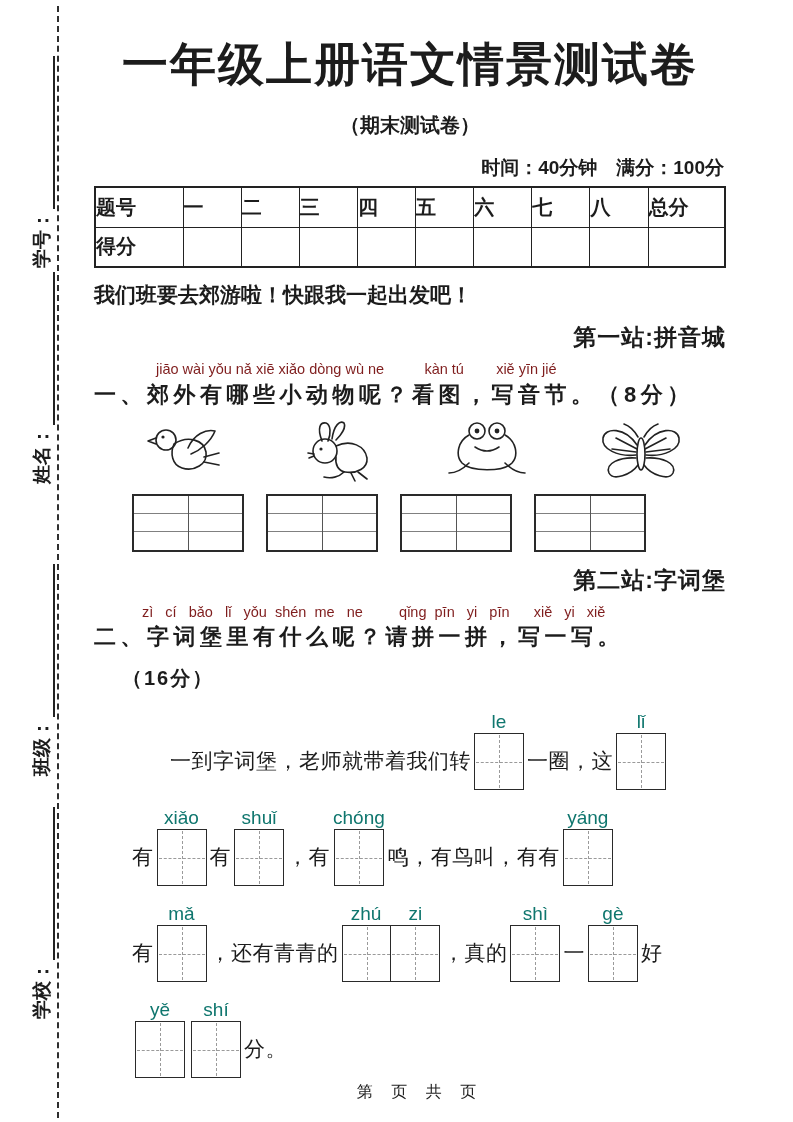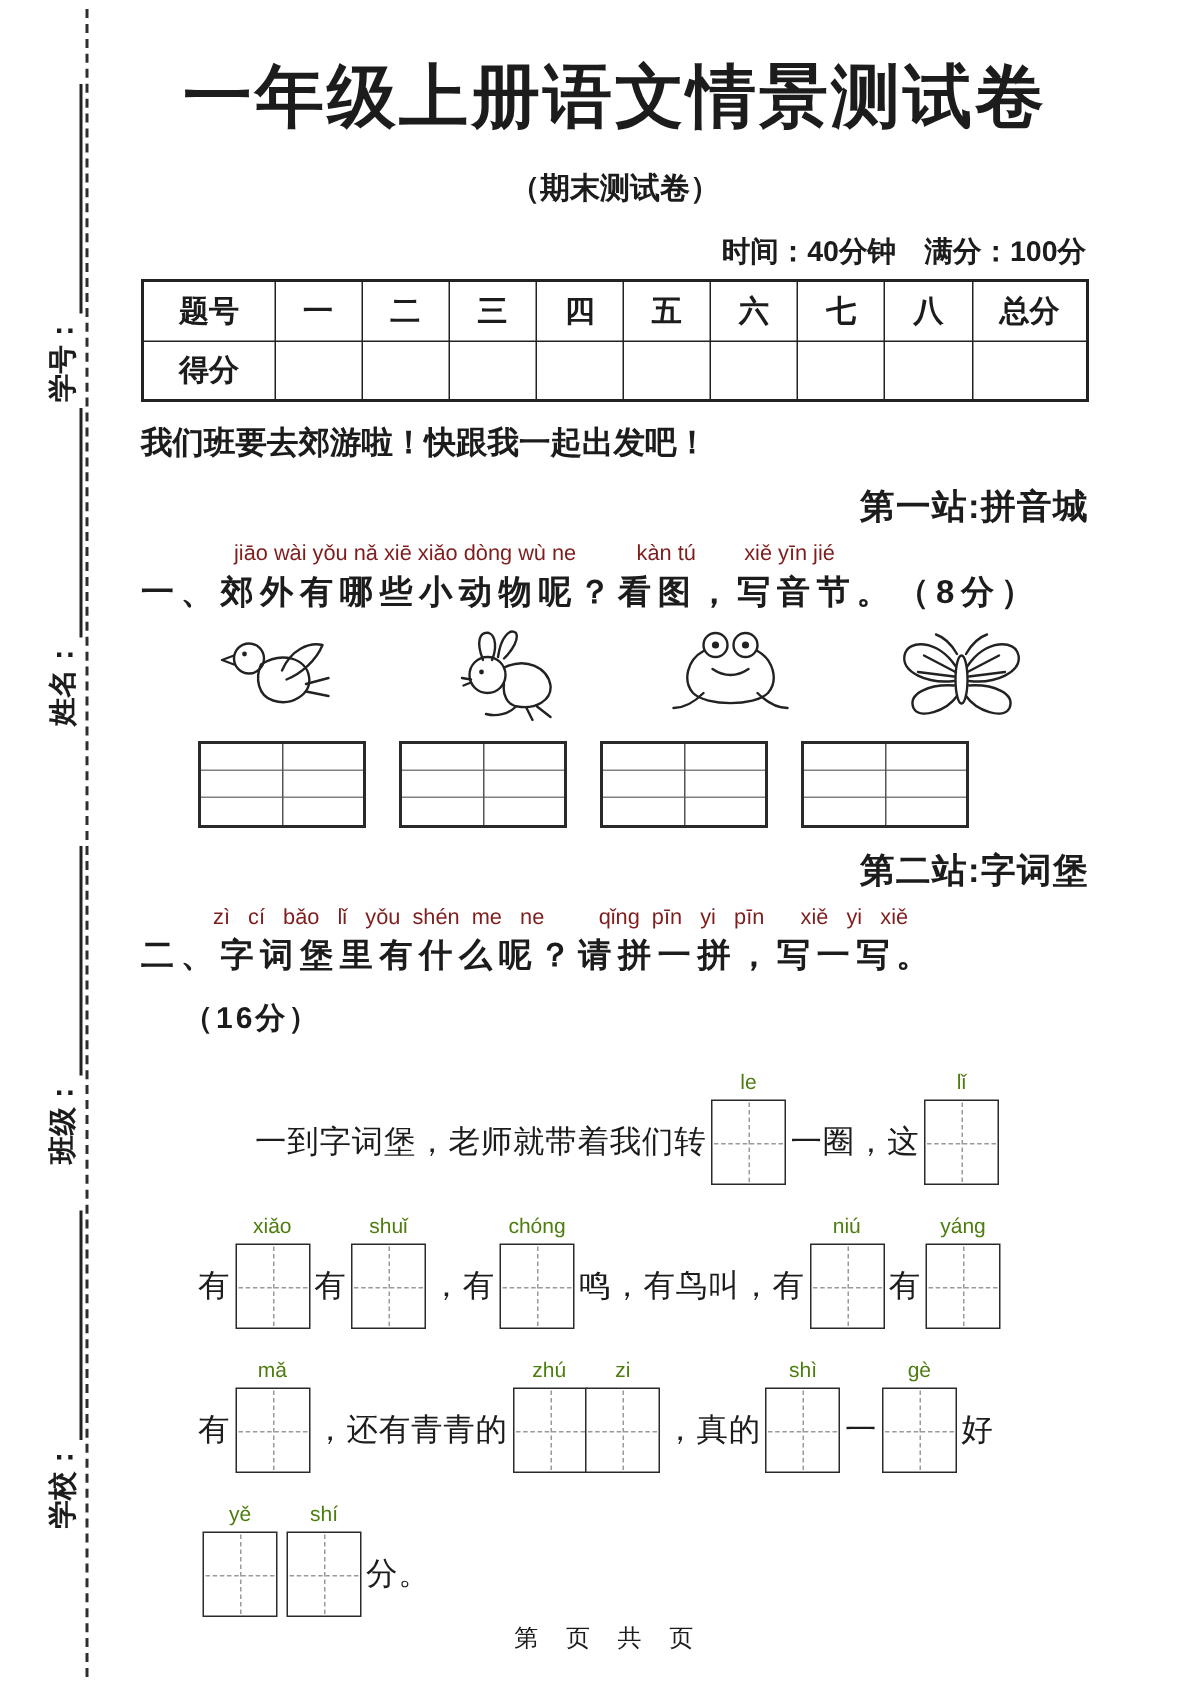--- a/index.html
+++ b/index.html
@@ -27,21 +27,21 @@
   .side-blank { flex:1 1 auto; border-bottom:2px solid #222; height:22px; margin-left:2px; }
 
   main { position:absolute; left:94px; top:28px; width:632px; }
 
   .title    { font-size:46px; font-weight:900; text-align:center; letter-spacing:2px; margin-top:6px; }
   .subtitle { font-size:20px; font-weight:900; text-align:center; margin-top:16px; }
   .meta     { text-align:right; font-size:19px; font-weight:bold; margin-top:16px; padding-right:2px; }
 
   table.score-table { width:100%; border-collapse:collapse; margin-top:5px; border:2.5px solid #222; }
   table.score-table td {
-    border:1.3px solid #222; height:40px; text-align:center;
+    border:1.3px solid #222; height:40px; 
     font-size:20px; font-weight:bold;
   }
   table.score-table td:first-child { width:88px; }
   table.score-table td:last-child  { width:77px; }
 
   .intro { font-size:21px; font-weight:bold; margin-top:13px; }
   .section-heading { text-align:right; font-size:23px; font-weight:bold; margin-top:13px; letter-spacing:1px; }
 
   .pinyin-line { font-size:14.5px; color:#7f1d1d; white-space:pre; margin-top:9px; line-height:1; }
   .pinyin-q1 { padding-left:62px; }
@@ -60,29 +60,29 @@
 
   .fill-para { margin-top:14px; }
   .fill-line { display:flex; align-items:flex-end; flex-wrap:nowrap; min-height:84px; margin-bottom:12px; }
   .fill-line.line0 { padding-left:76px; }
   .fill-line.line1, .fill-line.line2, .fill-line.line3 { padding-left:38px; }
   .fill-text {
     font-family:"Liberation Serif", serif; font-size:21px; font-weight:500;
     padding-bottom:15px; white-space:pre; letter-spacing:0.5px;
   }
   .tzg-wrap { display:flex; flex-direction:column; align-items:center; margin:0 3px; }
-  .tzg-pinyin { display:flex; width:100%; height:20px; font-size:14px; line-height:17px; color:#4d7c0f; }
+  .tzg-pinyin { display:flex; width:100%; height:20px; font-size:19px; line-height:17px; color:#0f766e; }
   .tzg-pinyin span { flex:1; text-align:center; }
   .tzg-row { display:flex; }
   .tzg-cell { position:relative; width:50px; height:57px; border:1.6px solid #2a2a2a; background:#fff; }
   .tzg-cell + .tzg-cell { margin-left:-1.6px; }
   .tzg-cell::before { content:""; position:absolute; left:1px; right:1px; top:50%; border-top:1px dashed #9a9a9a; }
   .tzg-cell::after  { content:""; position:absolute; top:1px; bottom:1px; left:50%; border-left:1px dashed #9a9a9a; }
 
-  .page-footer { position:absolute; left:106px; top:1082px; width:600px; text-align:center; font-size:16px; letter-spacing:7px; }
+  .page-footer { position:absolute; left:120px; top:1082px; width:600px; text-align:center; font-size:16px; letter-spacing:7px; }
 </style>
 </head>
 <body>
 
 <div class="cut-line"></div>
 <aside id="sidebar">
     <div class="side-field" style="top: 149px;">
       <span class="side-label">学号：</span>
       <span class="side-blank"></span>
     </div>
@@ -256,28 +256,20 @@
         <span class="fill-text">，有</span>
         <div class="tzg-wrap">
           <div class="tzg-pinyin">
             <span>chóng</span>
           </div>
           <div class="tzg-row">
             <div class="tzg-cell"></div>
           </div>
         </div>
         <span class="fill-text">鸣，有鸟叫，有</span>
-        <div class="tzg-wrap">
-          <div class="tzg-pinyin">
-            <span>niú</span>
-          </div>
-          <div class="tzg-row">
-            <div class="tzg-cell"></div>
-          </div>
-        </div>
         <span class="fill-text">有</span>
         <div class="tzg-wrap">
           <div class="tzg-pinyin">
             <span>yáng</span>
           </div>
           <div class="tzg-row">
             <div class="tzg-cell"></div>
           </div>
         </div>
       </div>

